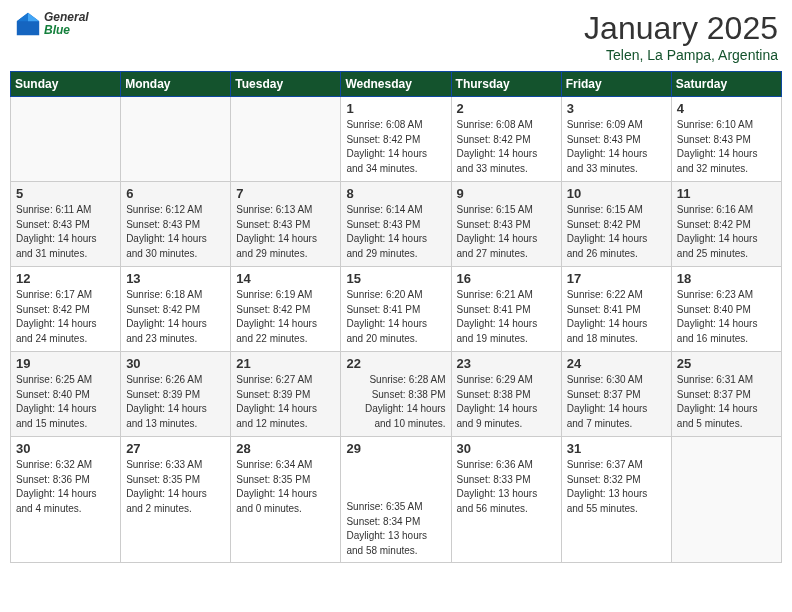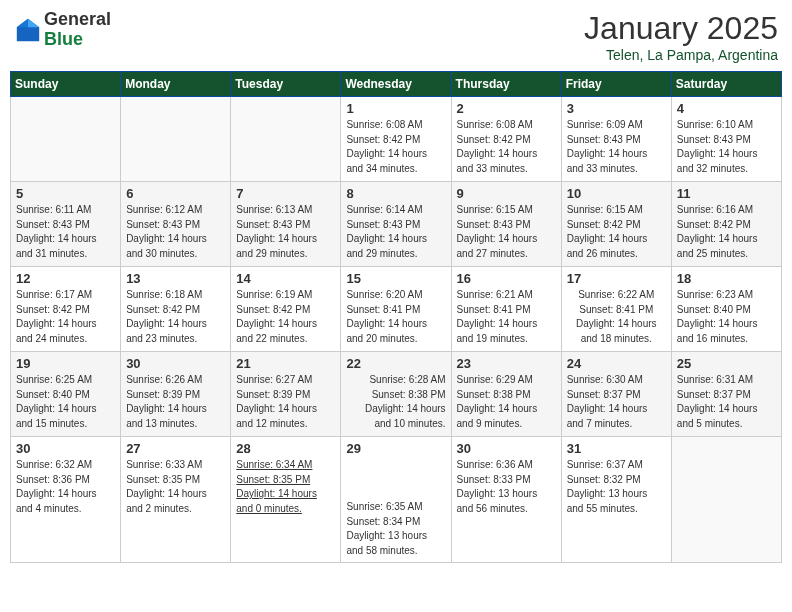--- a/index.html
+++ b/index.html
@@ -16,23 +16,24 @@
       align-items: flex-start;
       margin-bottom: 8px;
       padding: 0 4px;
     }
     .logo {
       display: flex;
       align-items: center;
       gap: 2px;
     }
     .logo-text {
-      font-size: 18px;
+      font-size: 12px;
       font-weight: bold;
       line-height: 1.1;
+      font-style: italic;
     }
     .logo-general { color: #333; }
     .logo-blue { color: #15803d; }
     .logo-icon {
       width: 28px;
       height: 28px;
     }
     .title-block { text-align: right; }
     .month-title {
       font-size: 32px;
@@ -219,21 +220,21 @@
 Daylight: 14 hours and 20 minutes.</div>
         </td>
         <td>
           <div class="day-number">16</div>
           <div class="day-info" style="white-space: pre-line;">Sunrise: 6:21 AM
 Sunset: 8:41 PM
 Daylight: 14 hours and 19 minutes.</div>
         </td>
         <td>
           <div class="day-number">17</div>
-          <div class="day-info" style="white-space: pre-line; text-align: center;">Sunrise: 6:22 AM
+          <div class="day-info" style="white-space: pre-line;">Sunrise: 6:22 AM
 Sunset: 8:41 PM
 Daylight: 14 hours and 18 minutes.</div>
         </td>
         <td>
           <div class="day-number">18</div>
           <div class="day-info" style="white-space: pre-line;">Sunrise: 6:23 AM
 Sunset: 8:40 PM
 Daylight: 14 hours and 16 minutes.</div>
         </td>
       </tr>
@@ -289,21 +290,21 @@
 Daylight: 14 hours and 4 minutes.</div>
         </td>
         <td>
           <div class="day-number">27</div>
           <div class="day-info" style="white-space: pre-line;">Sunrise: 6:33 AM
 Sunset: 8:35 PM
 Daylight: 14 hours and 2 minutes.</div>
         </td>
         <td>
           <div class="day-number">28</div>
-          <div class="day-info" style="white-space: pre-line; text-decoration: underline;">Sunrise: 6:34 AM
+          <div class="day-info" style="white-space: pre-line;">Sunrise: 6:34 AM
 Sunset: 8:35 PM
 Daylight: 14 hours and 0 minutes.</div>
         </td>
         <td>
           <div class="day-number">29</div>
           <div class="day-info" style="white-space: pre-line; margin-top: 44px;">Sunrise: 6:35 AM
 Sunset: 8:34 PM
 Daylight: 13 hours and 58 minutes.</div>
         </td>
         <td>

